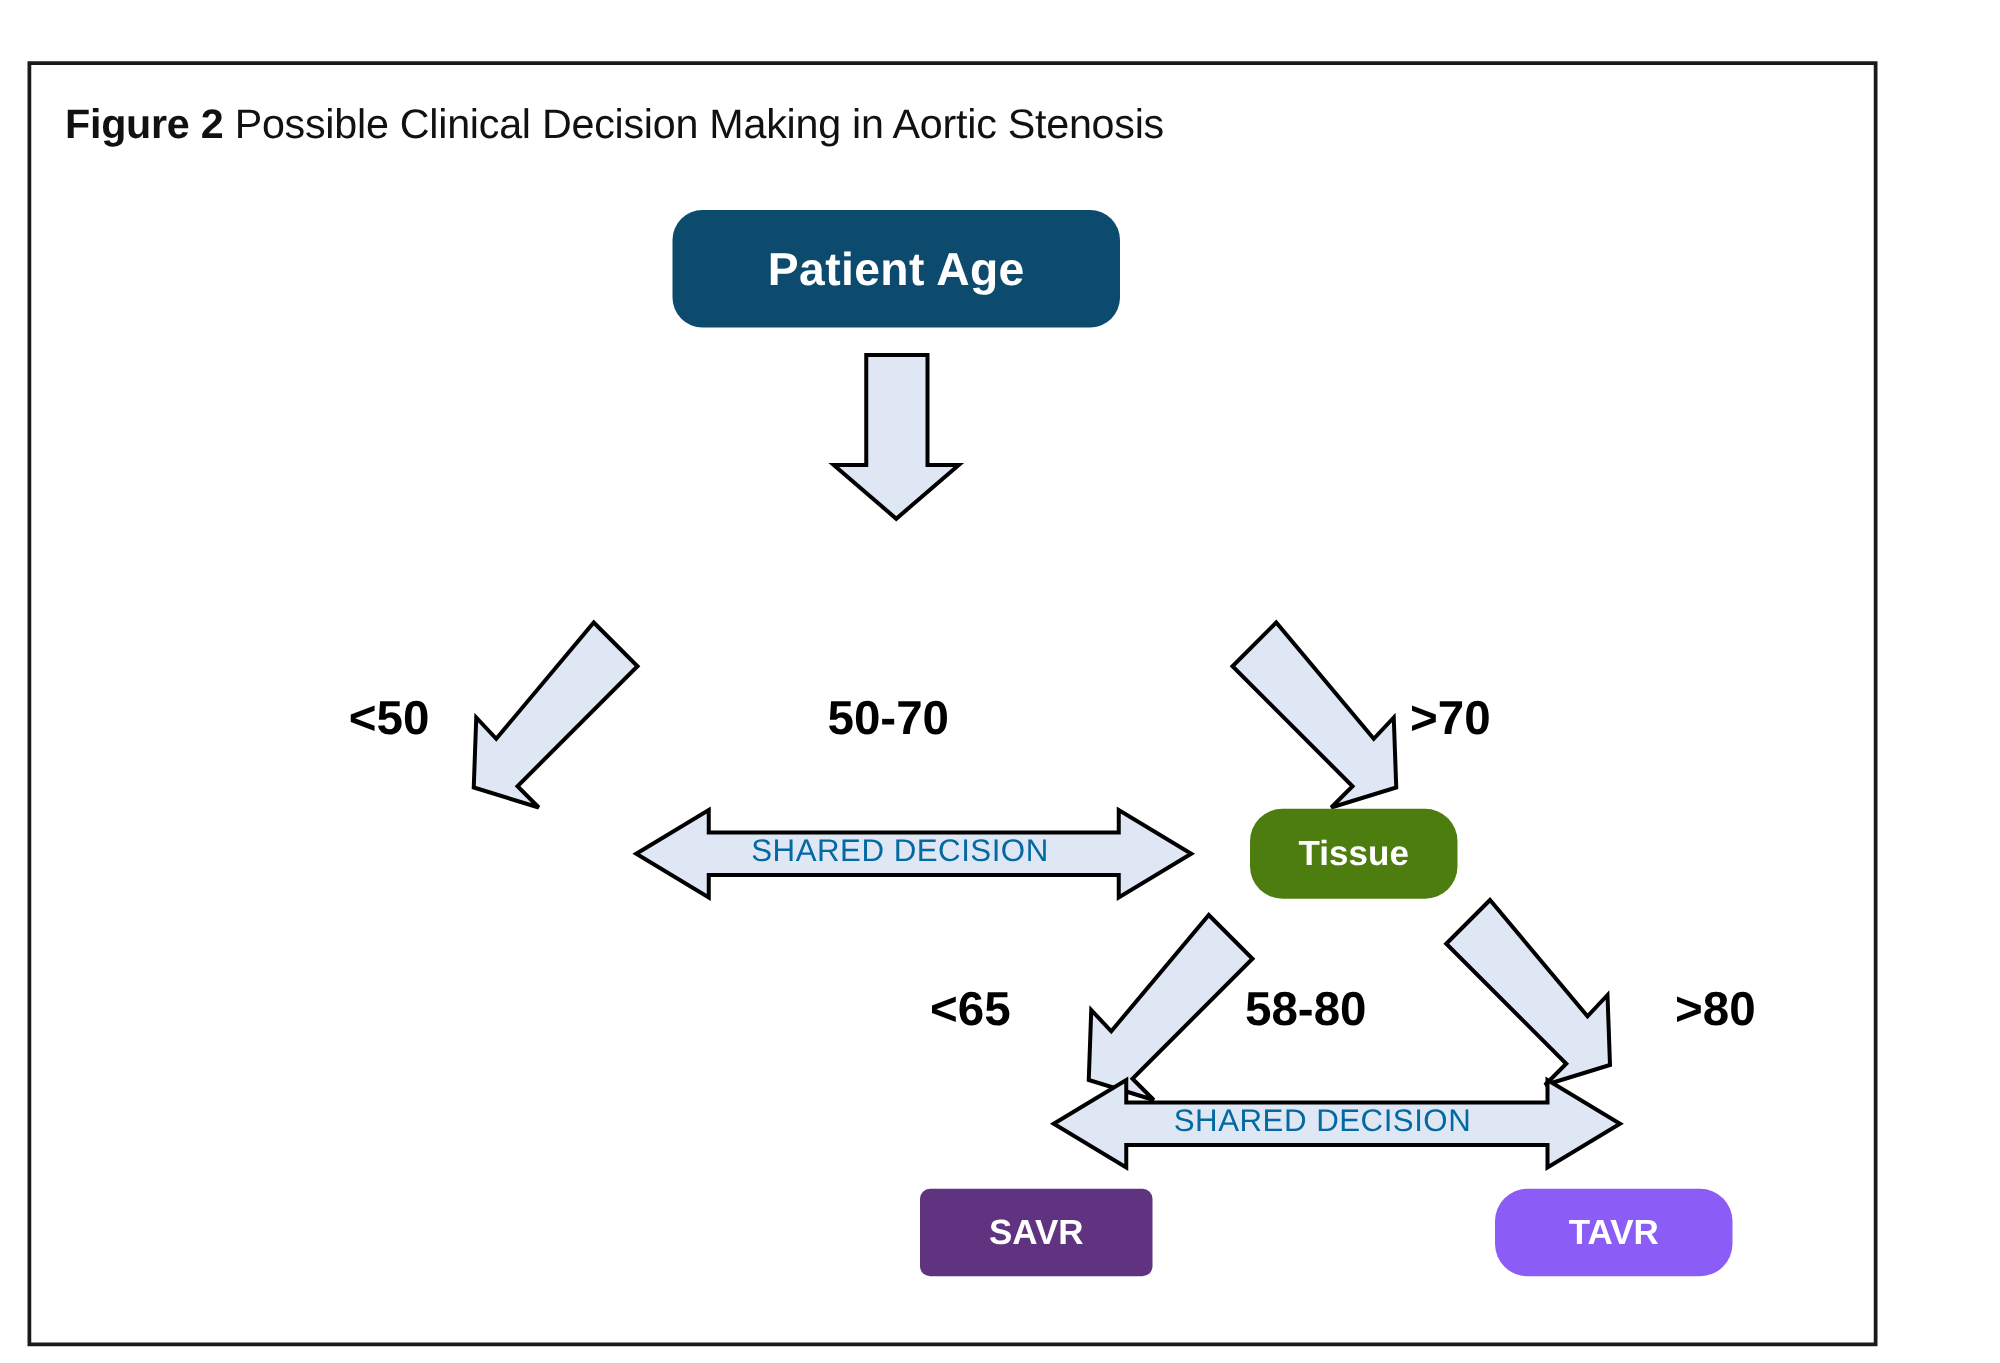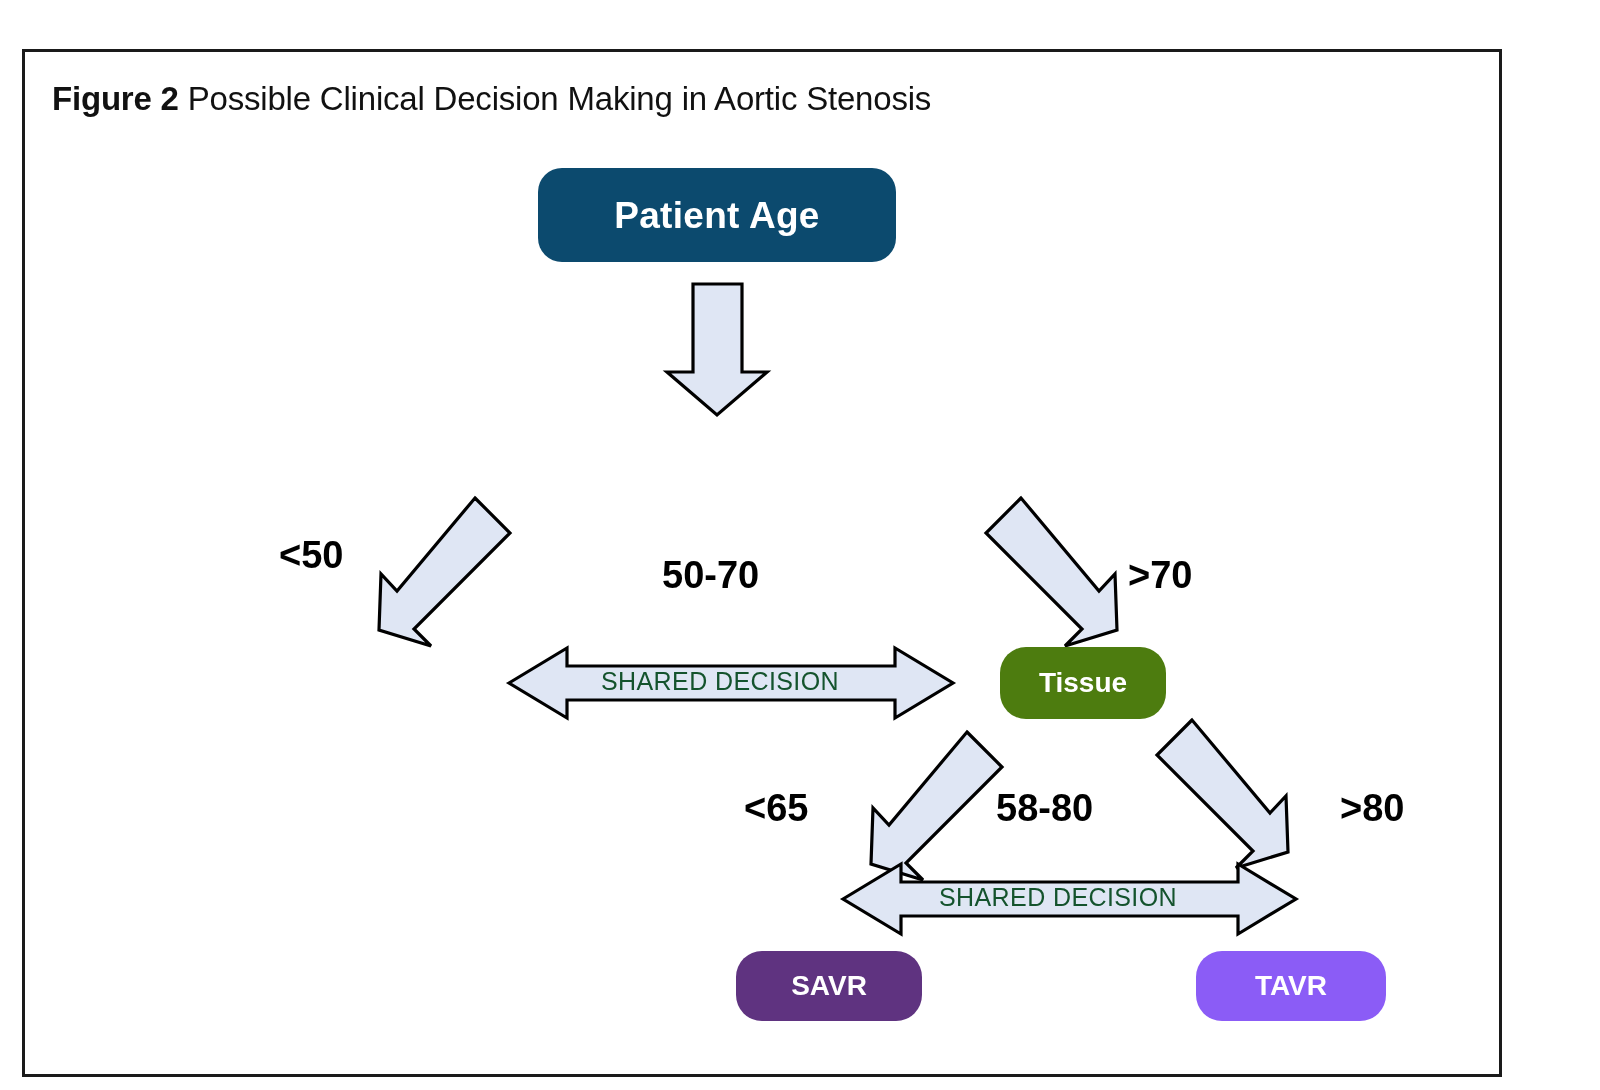--- a/index.html
+++ b/index.html
@@ -76,40 +76,40 @@
     left: 1000px; top: 615px;
     width: 166px; height: 72px;
     background: #4d7c0f;
     border-radius: 26px;
     font-size: 28px;
   }
   #node-savr {
     left: 736px; top: 919px;
     width: 186px; height: 70px;
     background: #5f3380;
-    border-radius: 26px;
+    border-radius: 8px;
     font-size: 28px;
   }
   #node-tavr {
     left: 1196px; top: 919px;
     width: 190px; height: 70px;
     background: #8b5cf6;
     border-radius: 26px;
     font-size: 28px;
   }
   
   .branch-label {
     position: absolute;
     font-weight: bold;
     color: #000000;
     font-size: 38px;
     white-space: nowrap;
     line-height: 1;
   }
-  #label-lt50  { left: 279px; top: 504px; }
+  #label-lt50  { left: 279px; top: 524px; }
   #label-50-70 { left: 662px; top: 524px; }
   #label-gt70  { left: 1128px; top: 524px; }
   #label-lt65  { left: 744px; top: 757px; }
   #label-65-80 { left: 996px; top: 757px; }
   #label-gt80  { left: 1340px; top: 757px; }
 
   
   #arrows {
     position: absolute;
     left: 0; top: 0;
@@ -118,21 +118,21 @@
   }
   .arrow-shape {
     fill: #dfe6f4;
     stroke: #000000;
     stroke-width: 3.2;
     stroke-linejoin: miter;
   }
   
   .shared-text {
     position: absolute;
-    color: #14532d;
+    color: #0369a1;
     font-size: 25px;
     white-space: nowrap;
     letter-spacing: 0.4px;
     line-height: 1;
   }
   #shared-text-1 { left: 601px; top: 637px; }
   #shared-text-2 { left: 939px; top: 853px; }
 </style>
 </head>
 <body>

